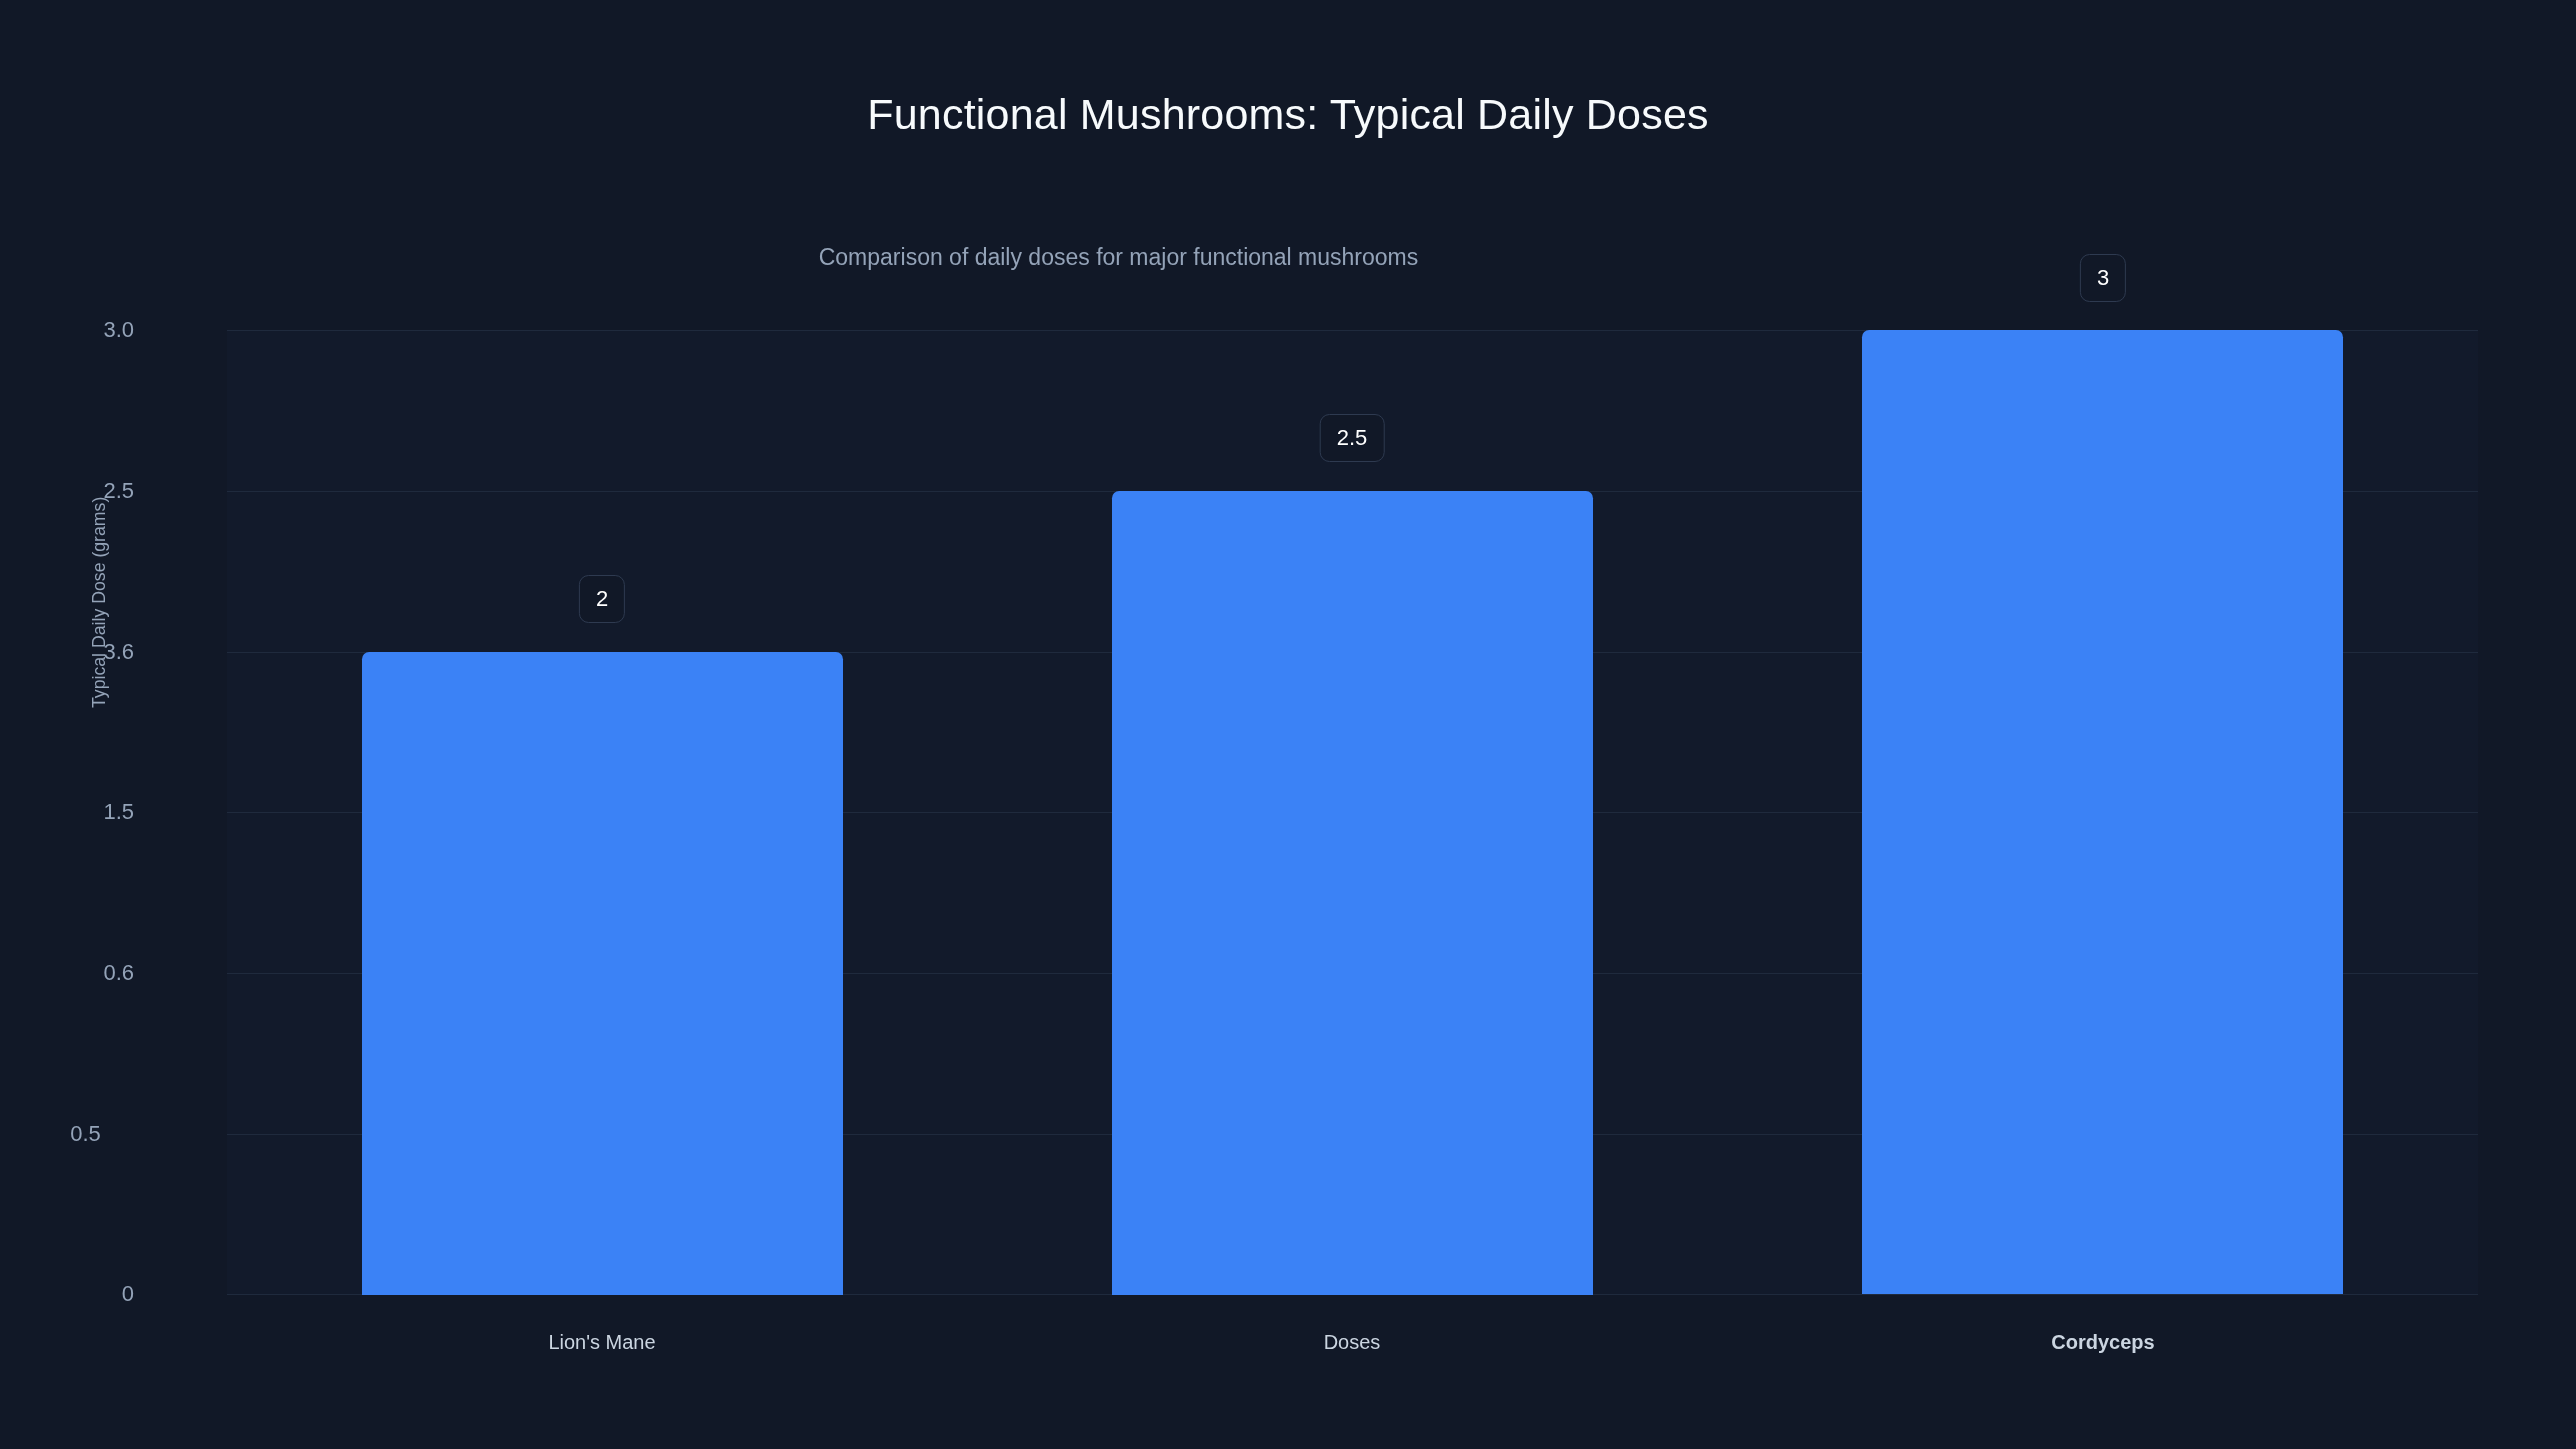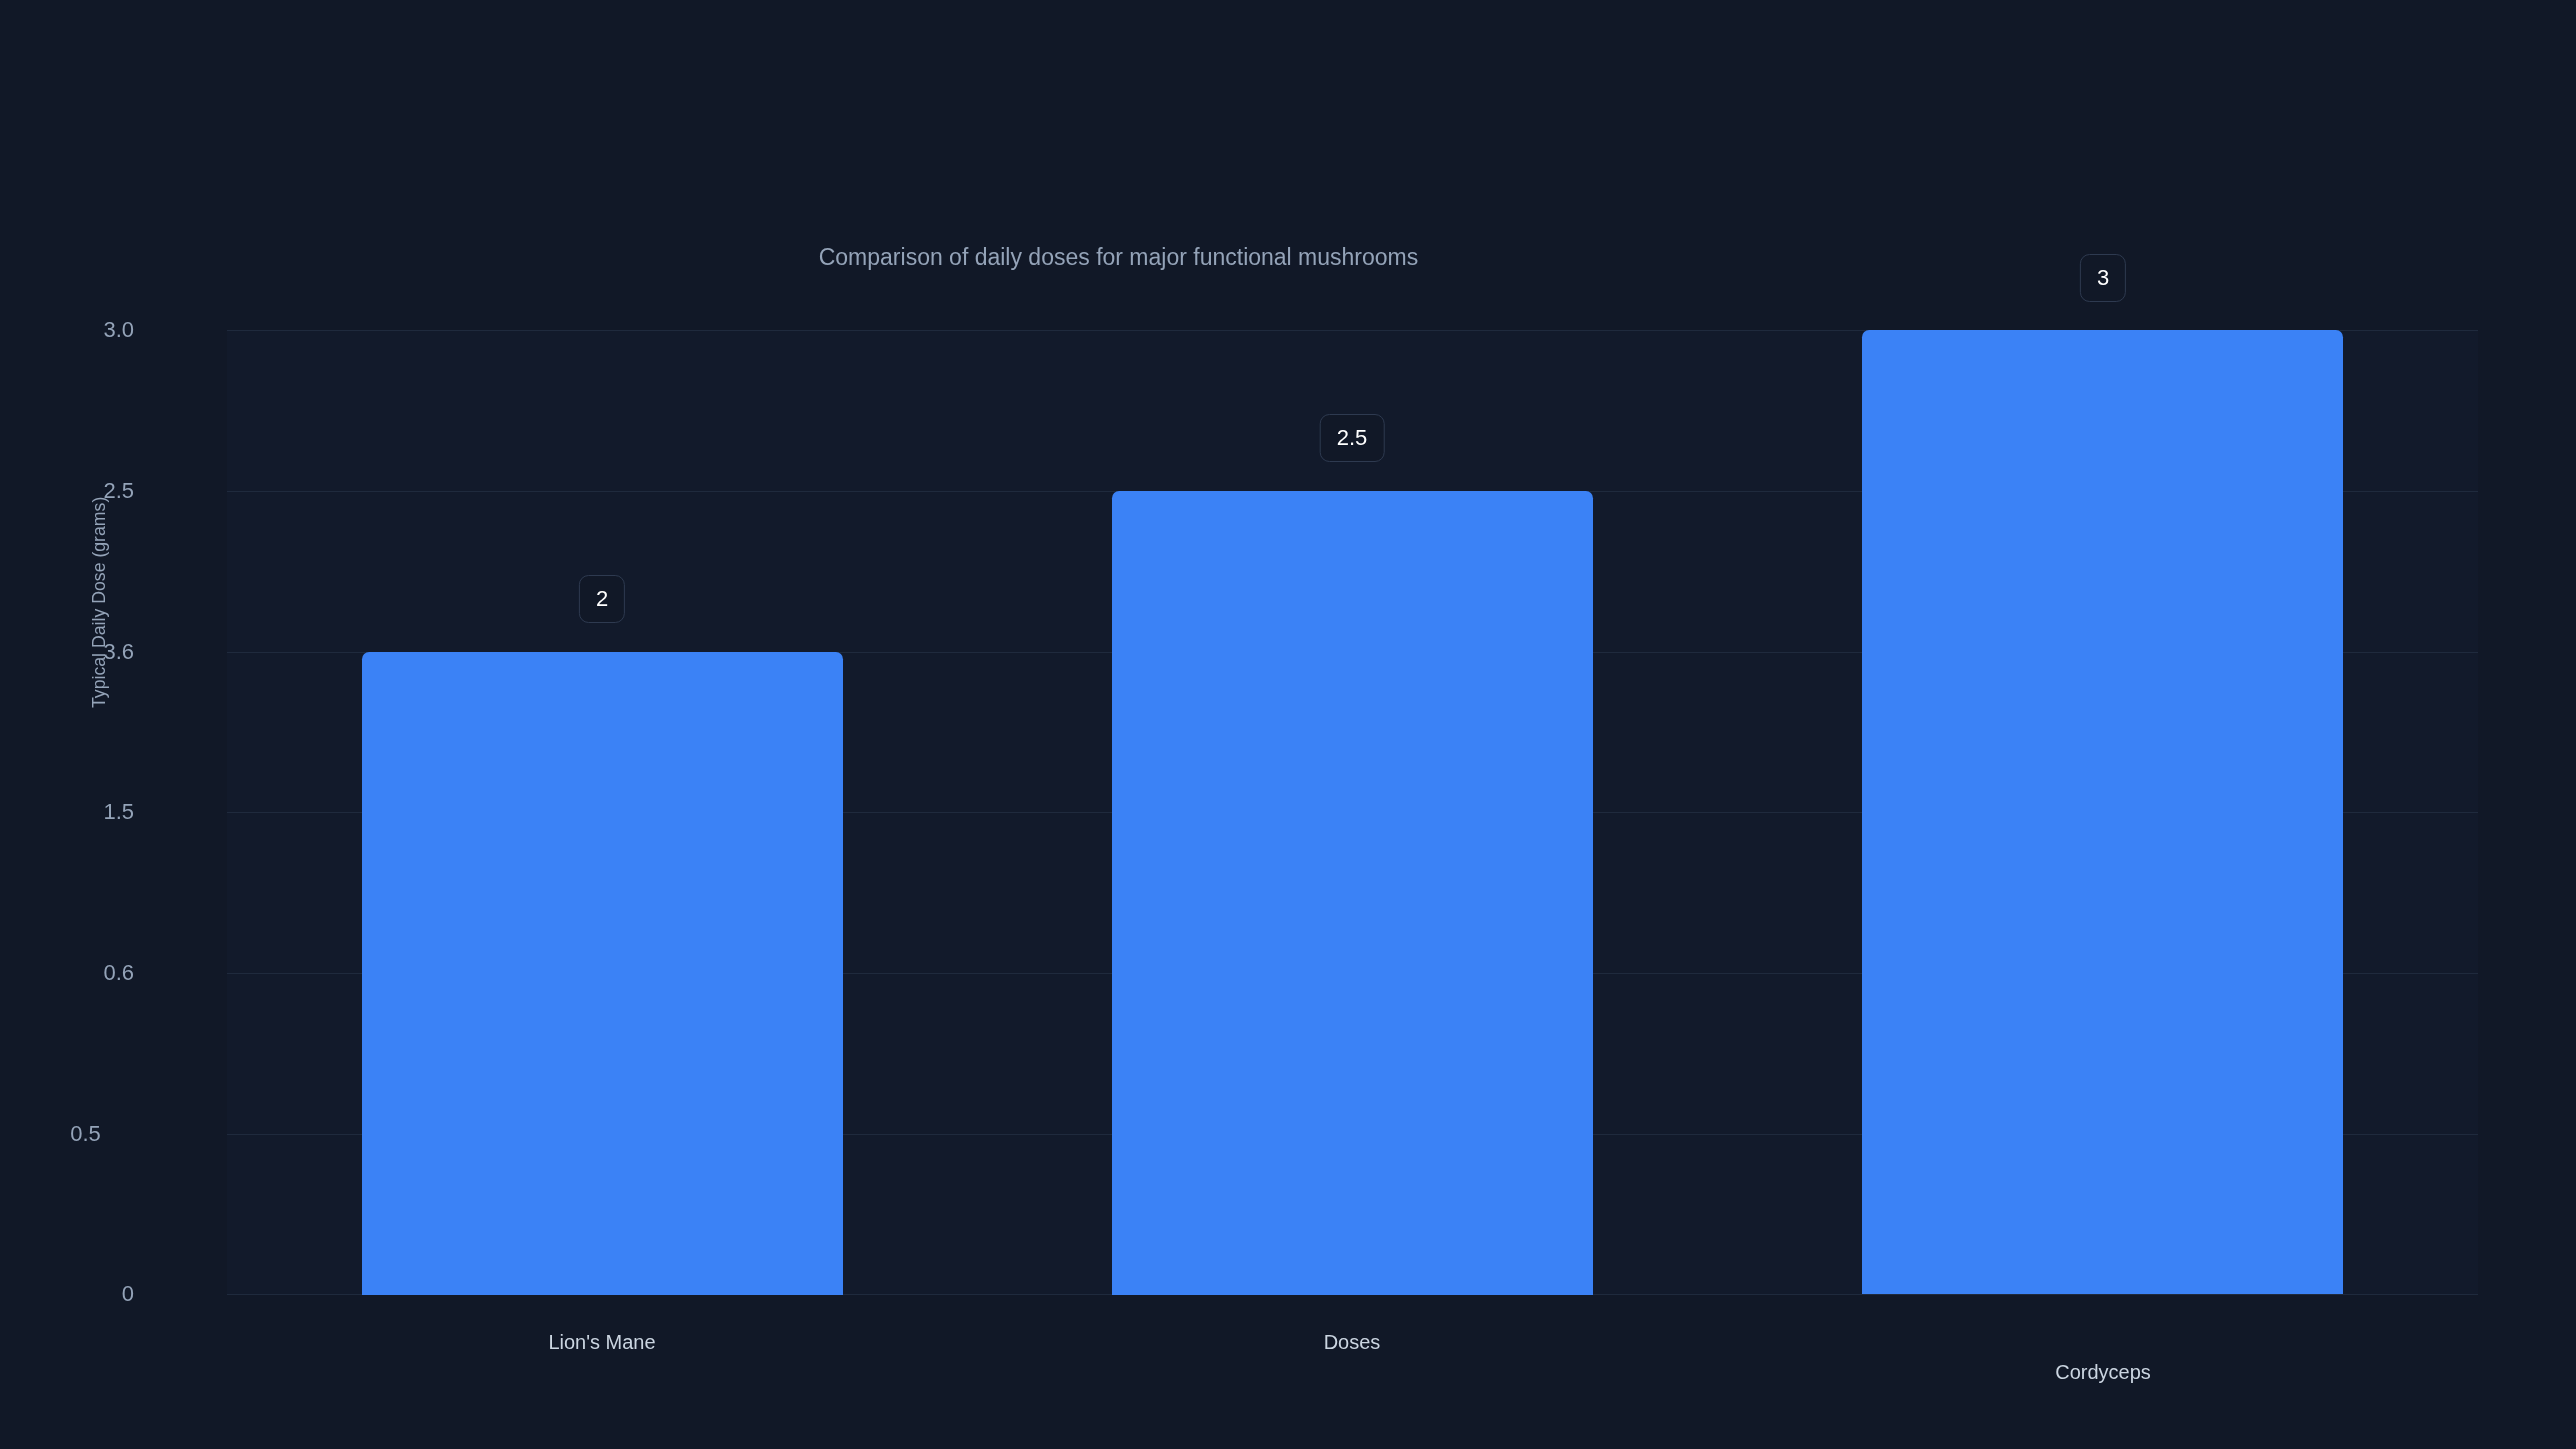--- a/index.html
+++ b/index.html
@@ -121,20 +121,21 @@
     color: #cbd5e1;
     text-align: center;
     white-space: nowrap;
   }
 </style>
 </head>
 <body>
 
 <div id="canvas">
 
+  <div id="chart-title">Functional Mushrooms: Typical Daily Doses</div>
 
   <div id="chart-subtitle">Comparison of daily doses for major functional mushrooms</div>
 
   <div id="y-axis-title">Typical Daily Dose (grams)</div>
 
   <div id="plot-area"></div>
 
   <div id="gridlines">
       <div class="gridline" style="top: 1294px;"></div>
       <div class="gridline" style="top: 1134px;"></div>
@@ -159,17 +160,17 @@
       <div class="bar" style="left: 1862px; top: 330px; width: 481px; height: 964px; background: rgb(59, 130, 246);"></div>
     </div>
   <div id="badges">
       <div class="value-badge" style="left: 602px; top: 575px;">2</div>
       <div class="value-badge" style="left: 1352px; top: 414px;">2.5</div>
       <div class="value-badge" style="left: 2103px; top: 254px;">3</div>
     </div>
   <div id="xticks">
       <div class="xtick" style="left: 602px; top: 1331px;">Lion's Mane</div>
       <div class="xtick" style="left: 1352px; top: 1331px;">Doses</div>
-      <div class="xtick" style="left: 2103px; top: 1361px;">Cordyceps</div>
+      <div class="xtick" style="left: 2103px; top: 1331px; font-weight: bold;">Cordyceps</div>
     </div>
 
 </div>
 
 
 </body></html>

